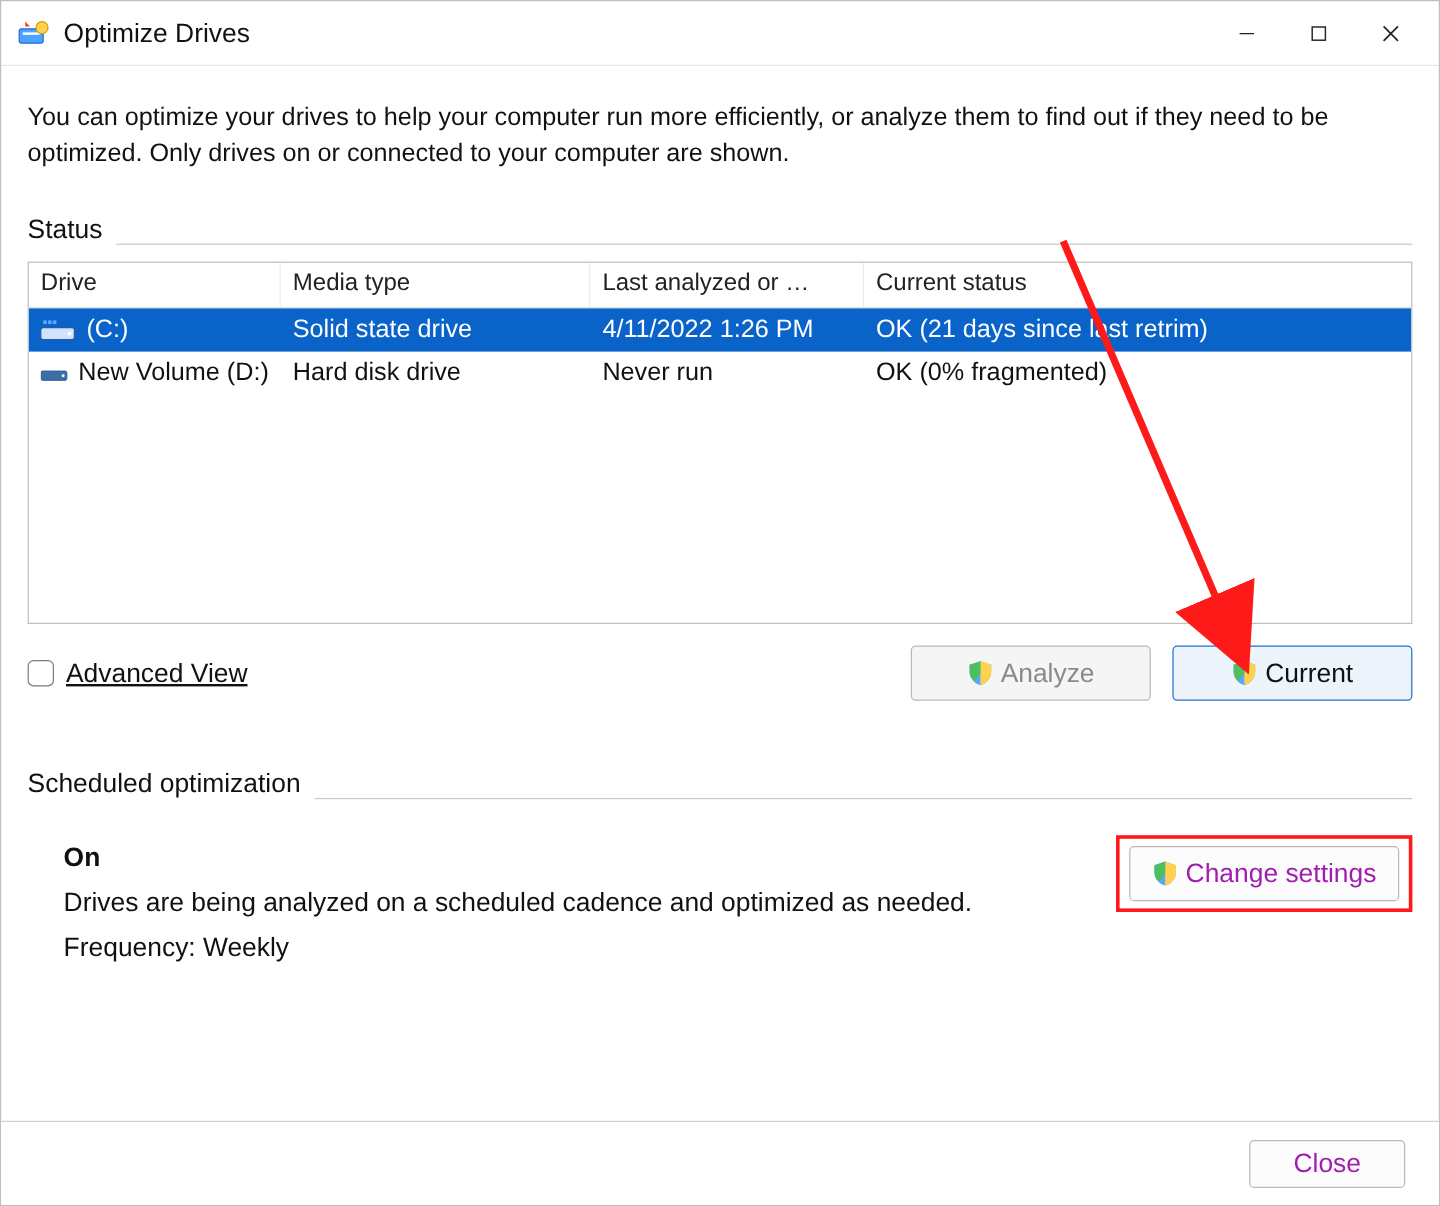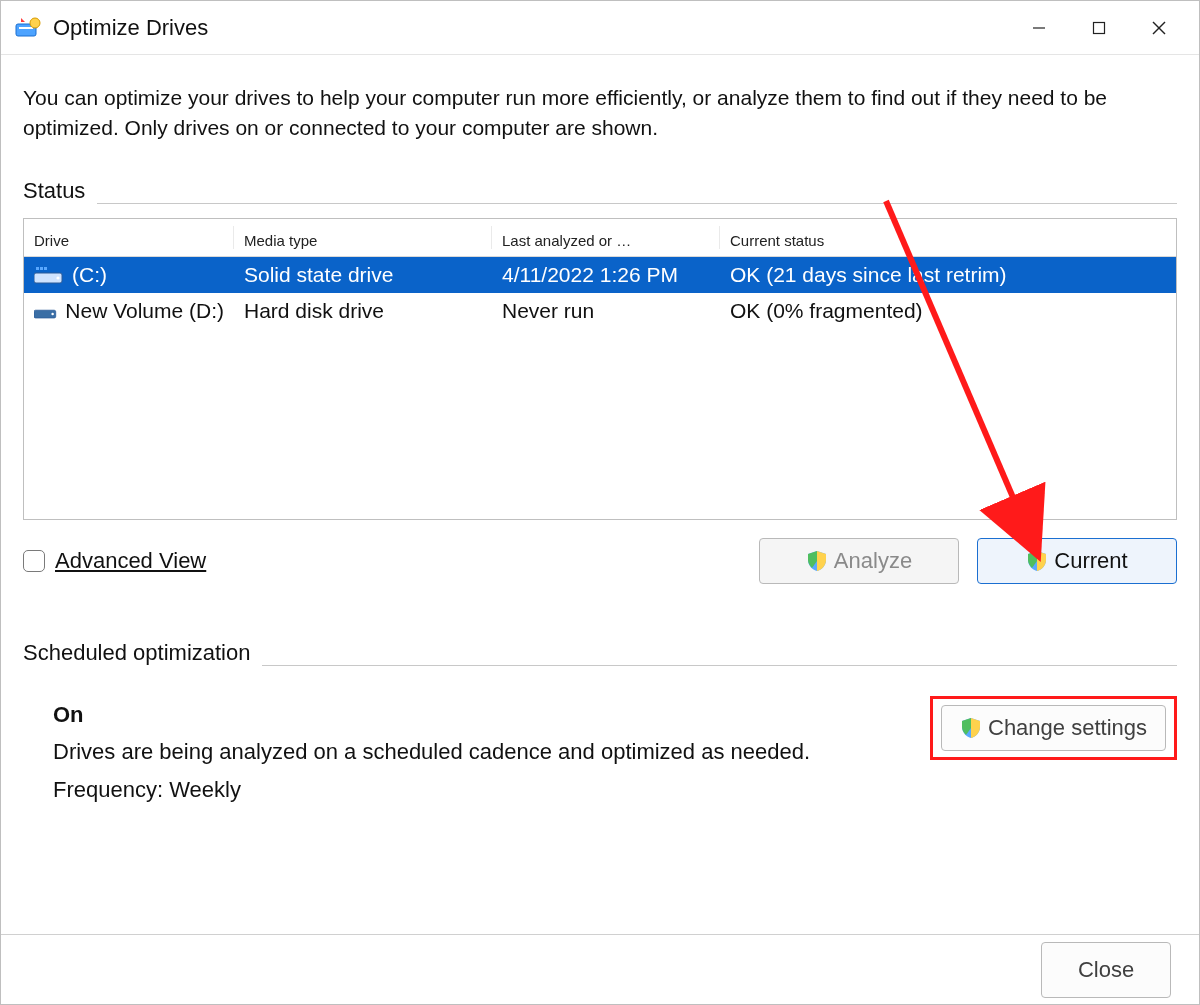--- a/index.html
+++ b/index.html
@@ -65,23 +65,22 @@
     border: 1px solid #bfbfbf;
     height: 302px;
     overflow: hidden;
     background: #fff;
     margin-bottom: 18px;
   }
   .grid .hdr {
     display: flex;
     height: 38px;
     border-bottom: 1px solid #d9d9d9;
-    font-size: 15px;
+    font-size: 20px;
     color: #222;
-    align-items: center;
   }
   .grid .hdr .hcell {
     padding: 6px 10px 0 10px;
     border-right: 1px solid #eaeaea;
     white-space: nowrap; overflow: hidden; text-overflow: ellipsis;
   }
   .grid .hdr .hcell:last-child { border-right: none; }
   .col-drive  { width: 210px; flex: 0 0 210px; }
   .col-media  { width: 258px; flex: 0 0 258px; }
   .col-last   { width: 228px; flex: 0 0 228px; }
@@ -106,31 +105,31 @@
     display: flex; align-items: center; gap: 10px; font-size: 22px; text-decoration: underline;
   }
   .fake-checkbox {
     width: 22px; height: 22px; border: 1.5px solid #7a7a7a;
     border-radius: 5px; background: #fff;
   }
   .controls-row .spacer { flex: 1 1 auto; }
   .btn {
     height: 46px; min-width: 200px;
     border: 1px solid #b9b9b9; background: #fcfcfc;
-    font-size: 22px; color: #404040;
+    font-size: 22px; color: #a21caf;
     border-radius: 4px;
     display: inline-flex; align-items: center; justify-content: center; gap: 6px;
     padding: 0 18px;
   }
   .btn.disabled { color: #8a8a8a; background: #f5f5f5; }
   .btn.primary-outlined {
     background: #eef4fc; border: 1.5px solid #1b6fd1; color: #111;
   }
   .btn.close {
-    min-width: 130px; height: 56px;
+    min-width: 130px; height: 40px;
   }
   .shield {
     width: 22px; height: 22px; display:inline-block;
   }
   .section-scheduled { margin-top: 56px; }
   .sched-body {
     padding: 16px 0 0 30px; font-size: 22px; line-height: 1.7;
     display: flex; align-items: flex-start; gap: 20px;
   }
   .sched-text { flex: 1 1 auto; }

